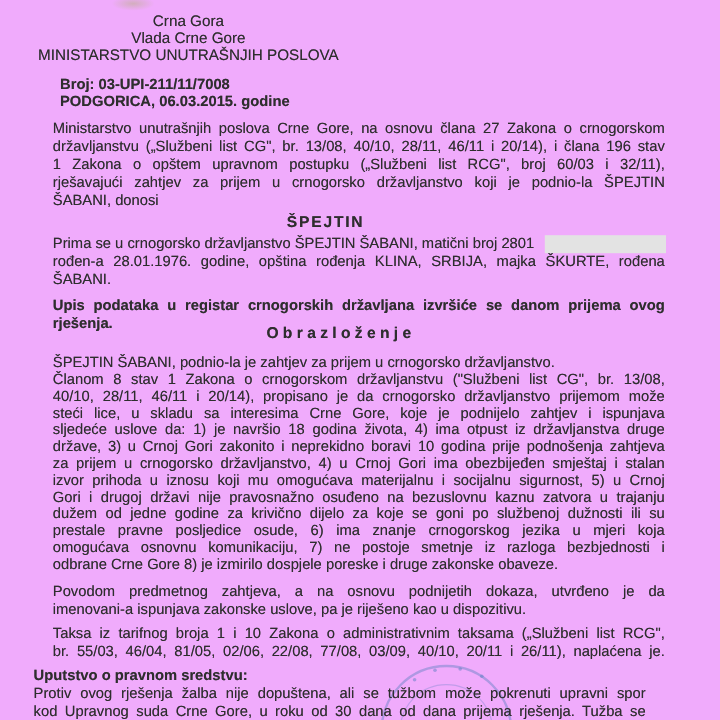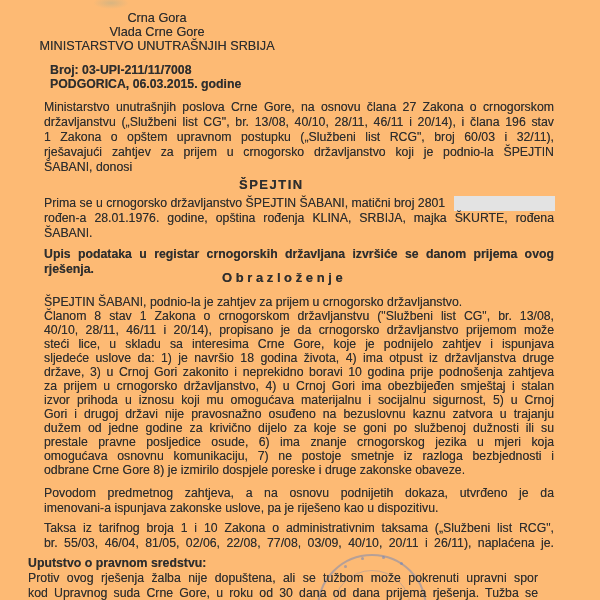--- a/index.html
+++ b/index.html
@@ -1,19 +1,19 @@
 <!DOCTYPE html>
 <html><head>
 <meta charset="utf-8">
 <style>
   * { margin:0; padding:0; box-sizing:border-box; }
   html,body { background:#ffffff; }
   .page {
     position:relative; width:600px; height:600px; overflow:hidden;
-    background:#fdba74;
+    background:#f0abfc;
     font-family:"Liberation Sans", sans-serif;
     color:#2e2e2e;
     -webkit-font-smoothing:antialiased;
   }
   .blk { position:absolute; z-index:2; }
   .line {
     font-size:12.3px; line-height:15px; height:15px;
     white-space:nowrap; overflow:visible;
     text-shadow:0 0 0.35px rgba(40,40,40,0.55);
   }
@@ -44,21 +44,21 @@
   <div class="stamp-dot" style="left:344px; top:565px;"></div>
   <div class="stamp-dot" style="left:361px; top:557px;"></div>
   <div class="stamp-dot" style="left:382px; top:556px;"></div>
   <div class="stamp-dot" style="left:400px; top:562px;"></div>
 
   <div class="redaction"></div>
 
   <div class="blk hdr" style="left:28px; top:11px; width:258px;">
     <div class="line">Crna Gora</div>
     <div class="line">Vlada Crne Gore</div>
-    <div class="line">MINISTARSTVO UNUTRAŠNJIH SRBIJA</div>
+    <div class="line">MINISTARSTVO UNUTRAŠNJIH POSLOVA</div>
   </div>
 
   <div class="blk" style="left:50px; top:63px;">
     <div class="line b" style="line-height:14px; height:14px;">Broj: 03-UPI-211/11/7008</div>
     <div class="line b" style="line-height:14px; height:14px;">PODGORICA, 06.03.2015. godine</div>
   </div>
 
   <div class="blk" style="left:44px; top:100px; width:510px;">
     <div class="line"><span style="word-spacing: 2.86648px;">Ministarstvo unutrašnjih poslova Crne Gore, na osnovu člana 27 Zakona o crnogorskom</span></div>
     <div class="line"><span style="word-spacing: 2.31362px;">državljanstvu („Službeni list CG", br. 13/08, 40/10, 28/11, 46/11 i 20/14), i člana 196 stav</span></div>

